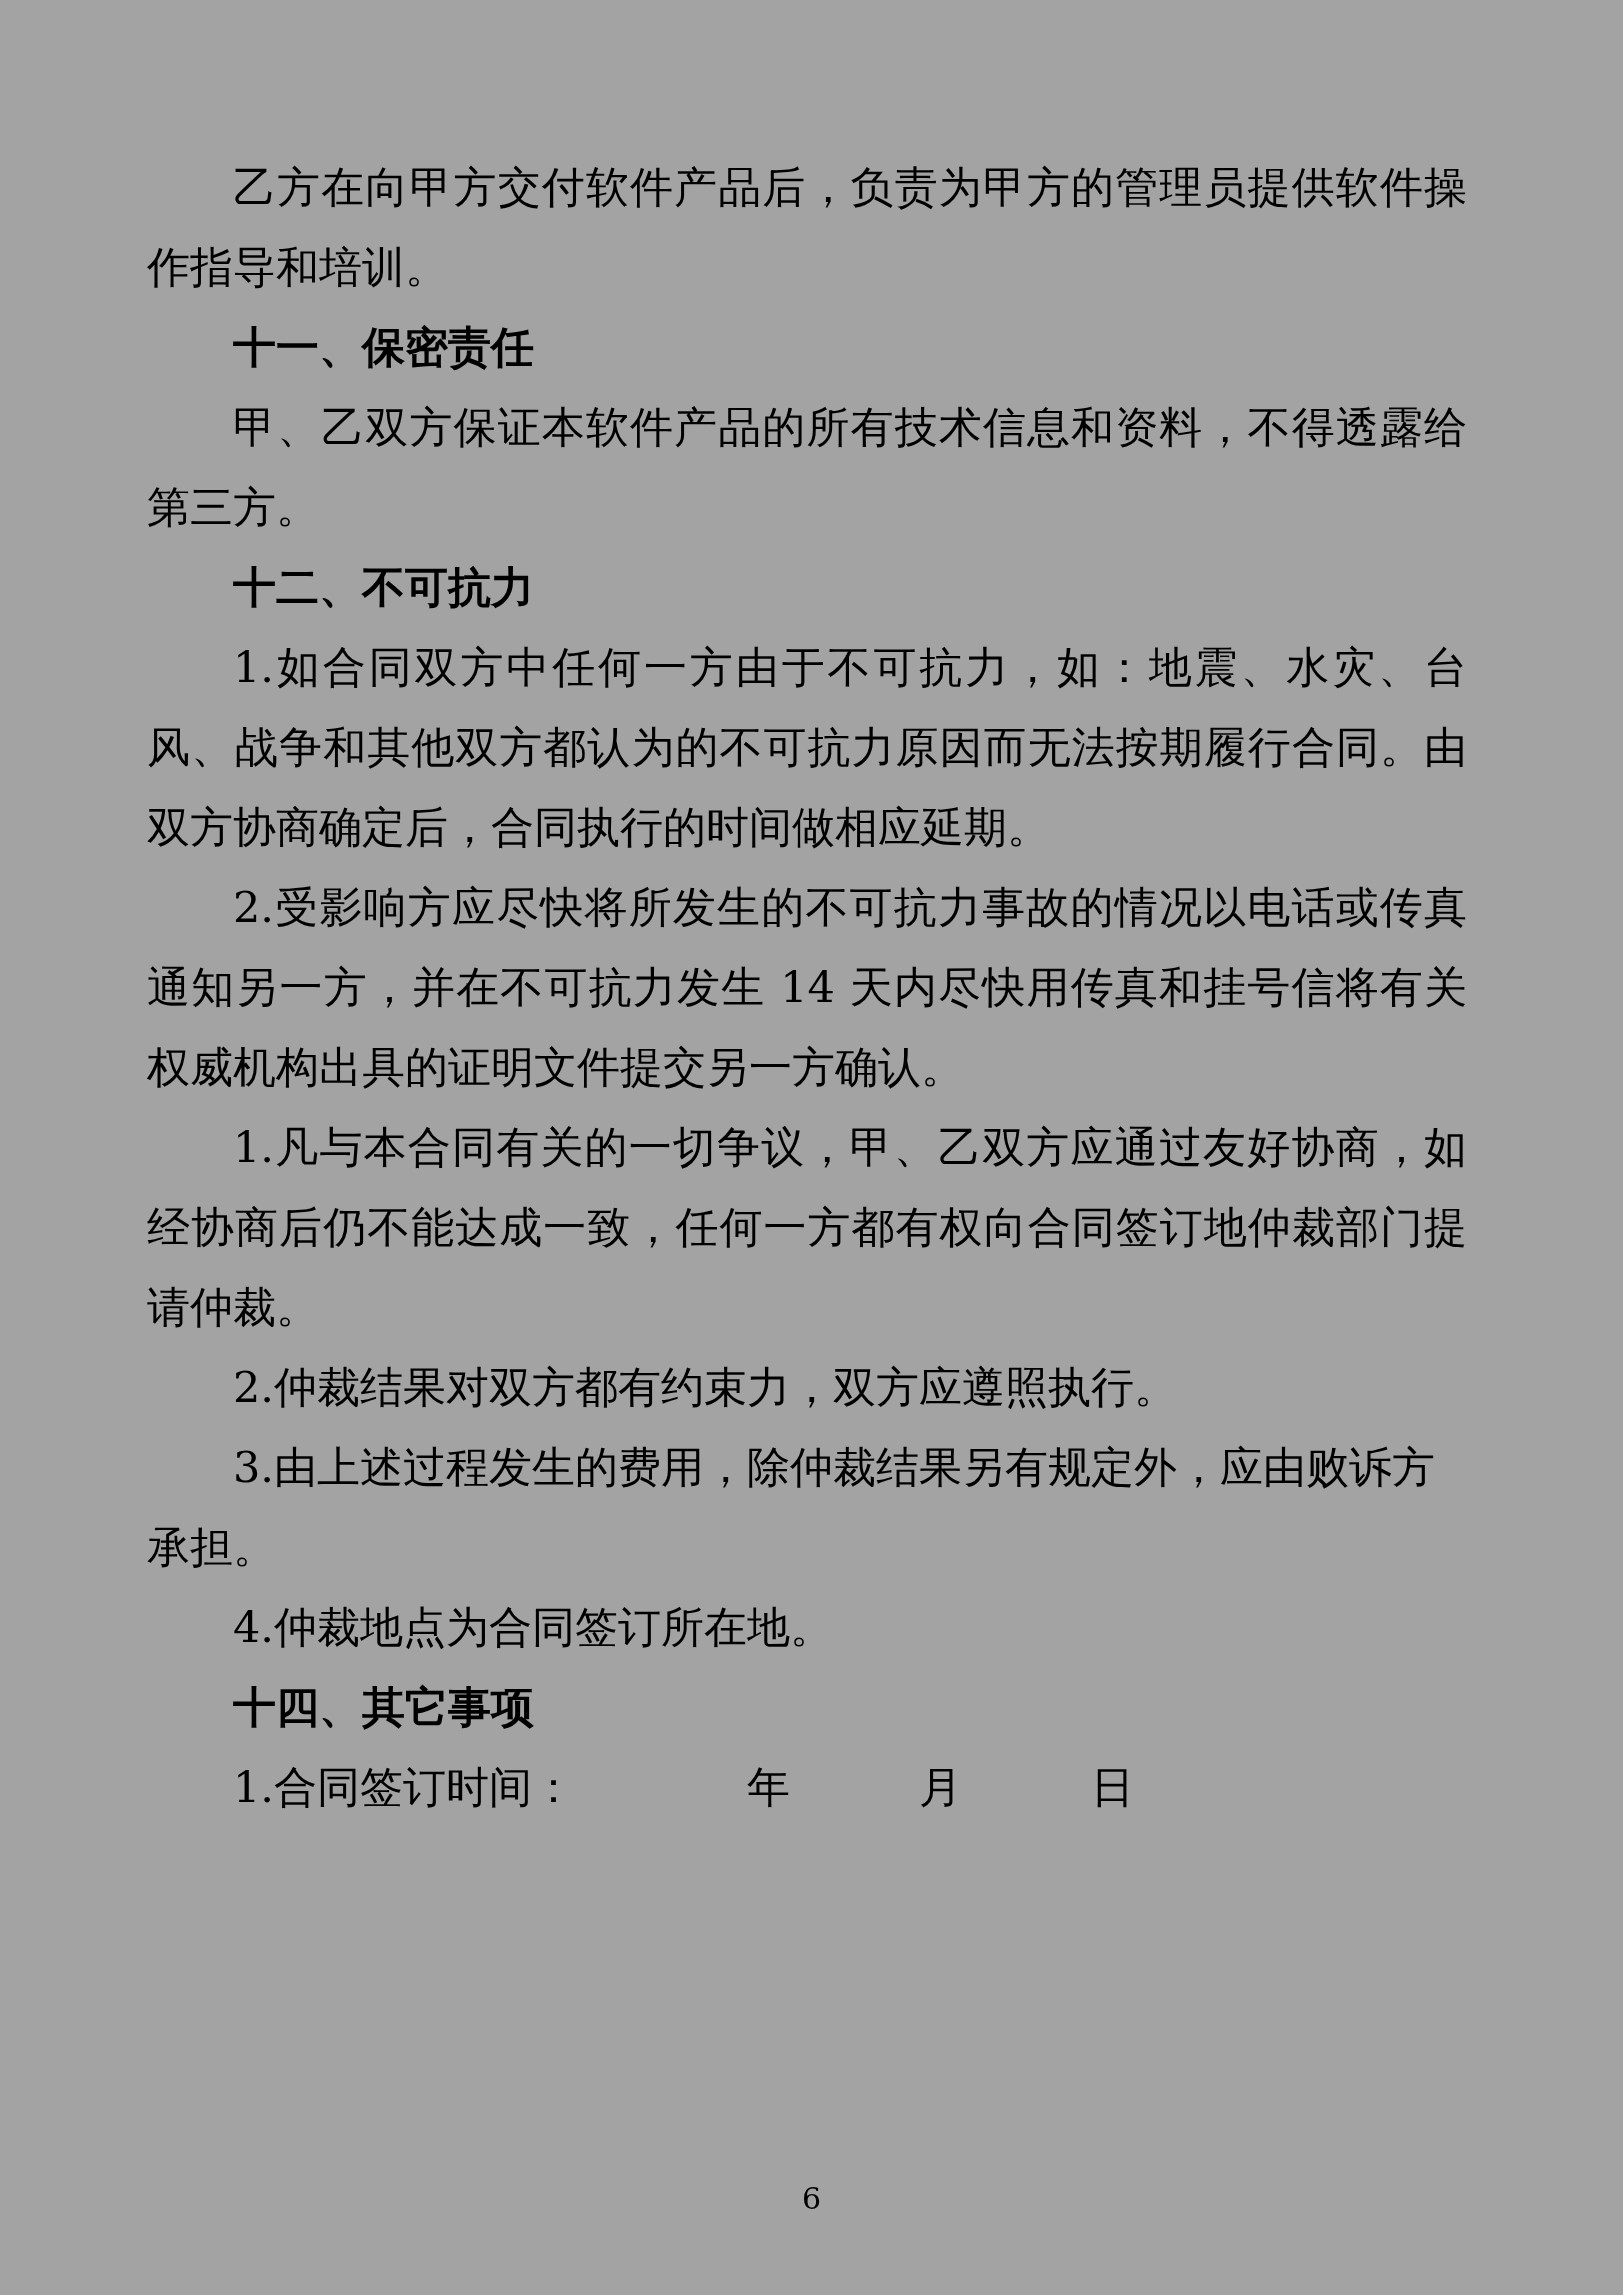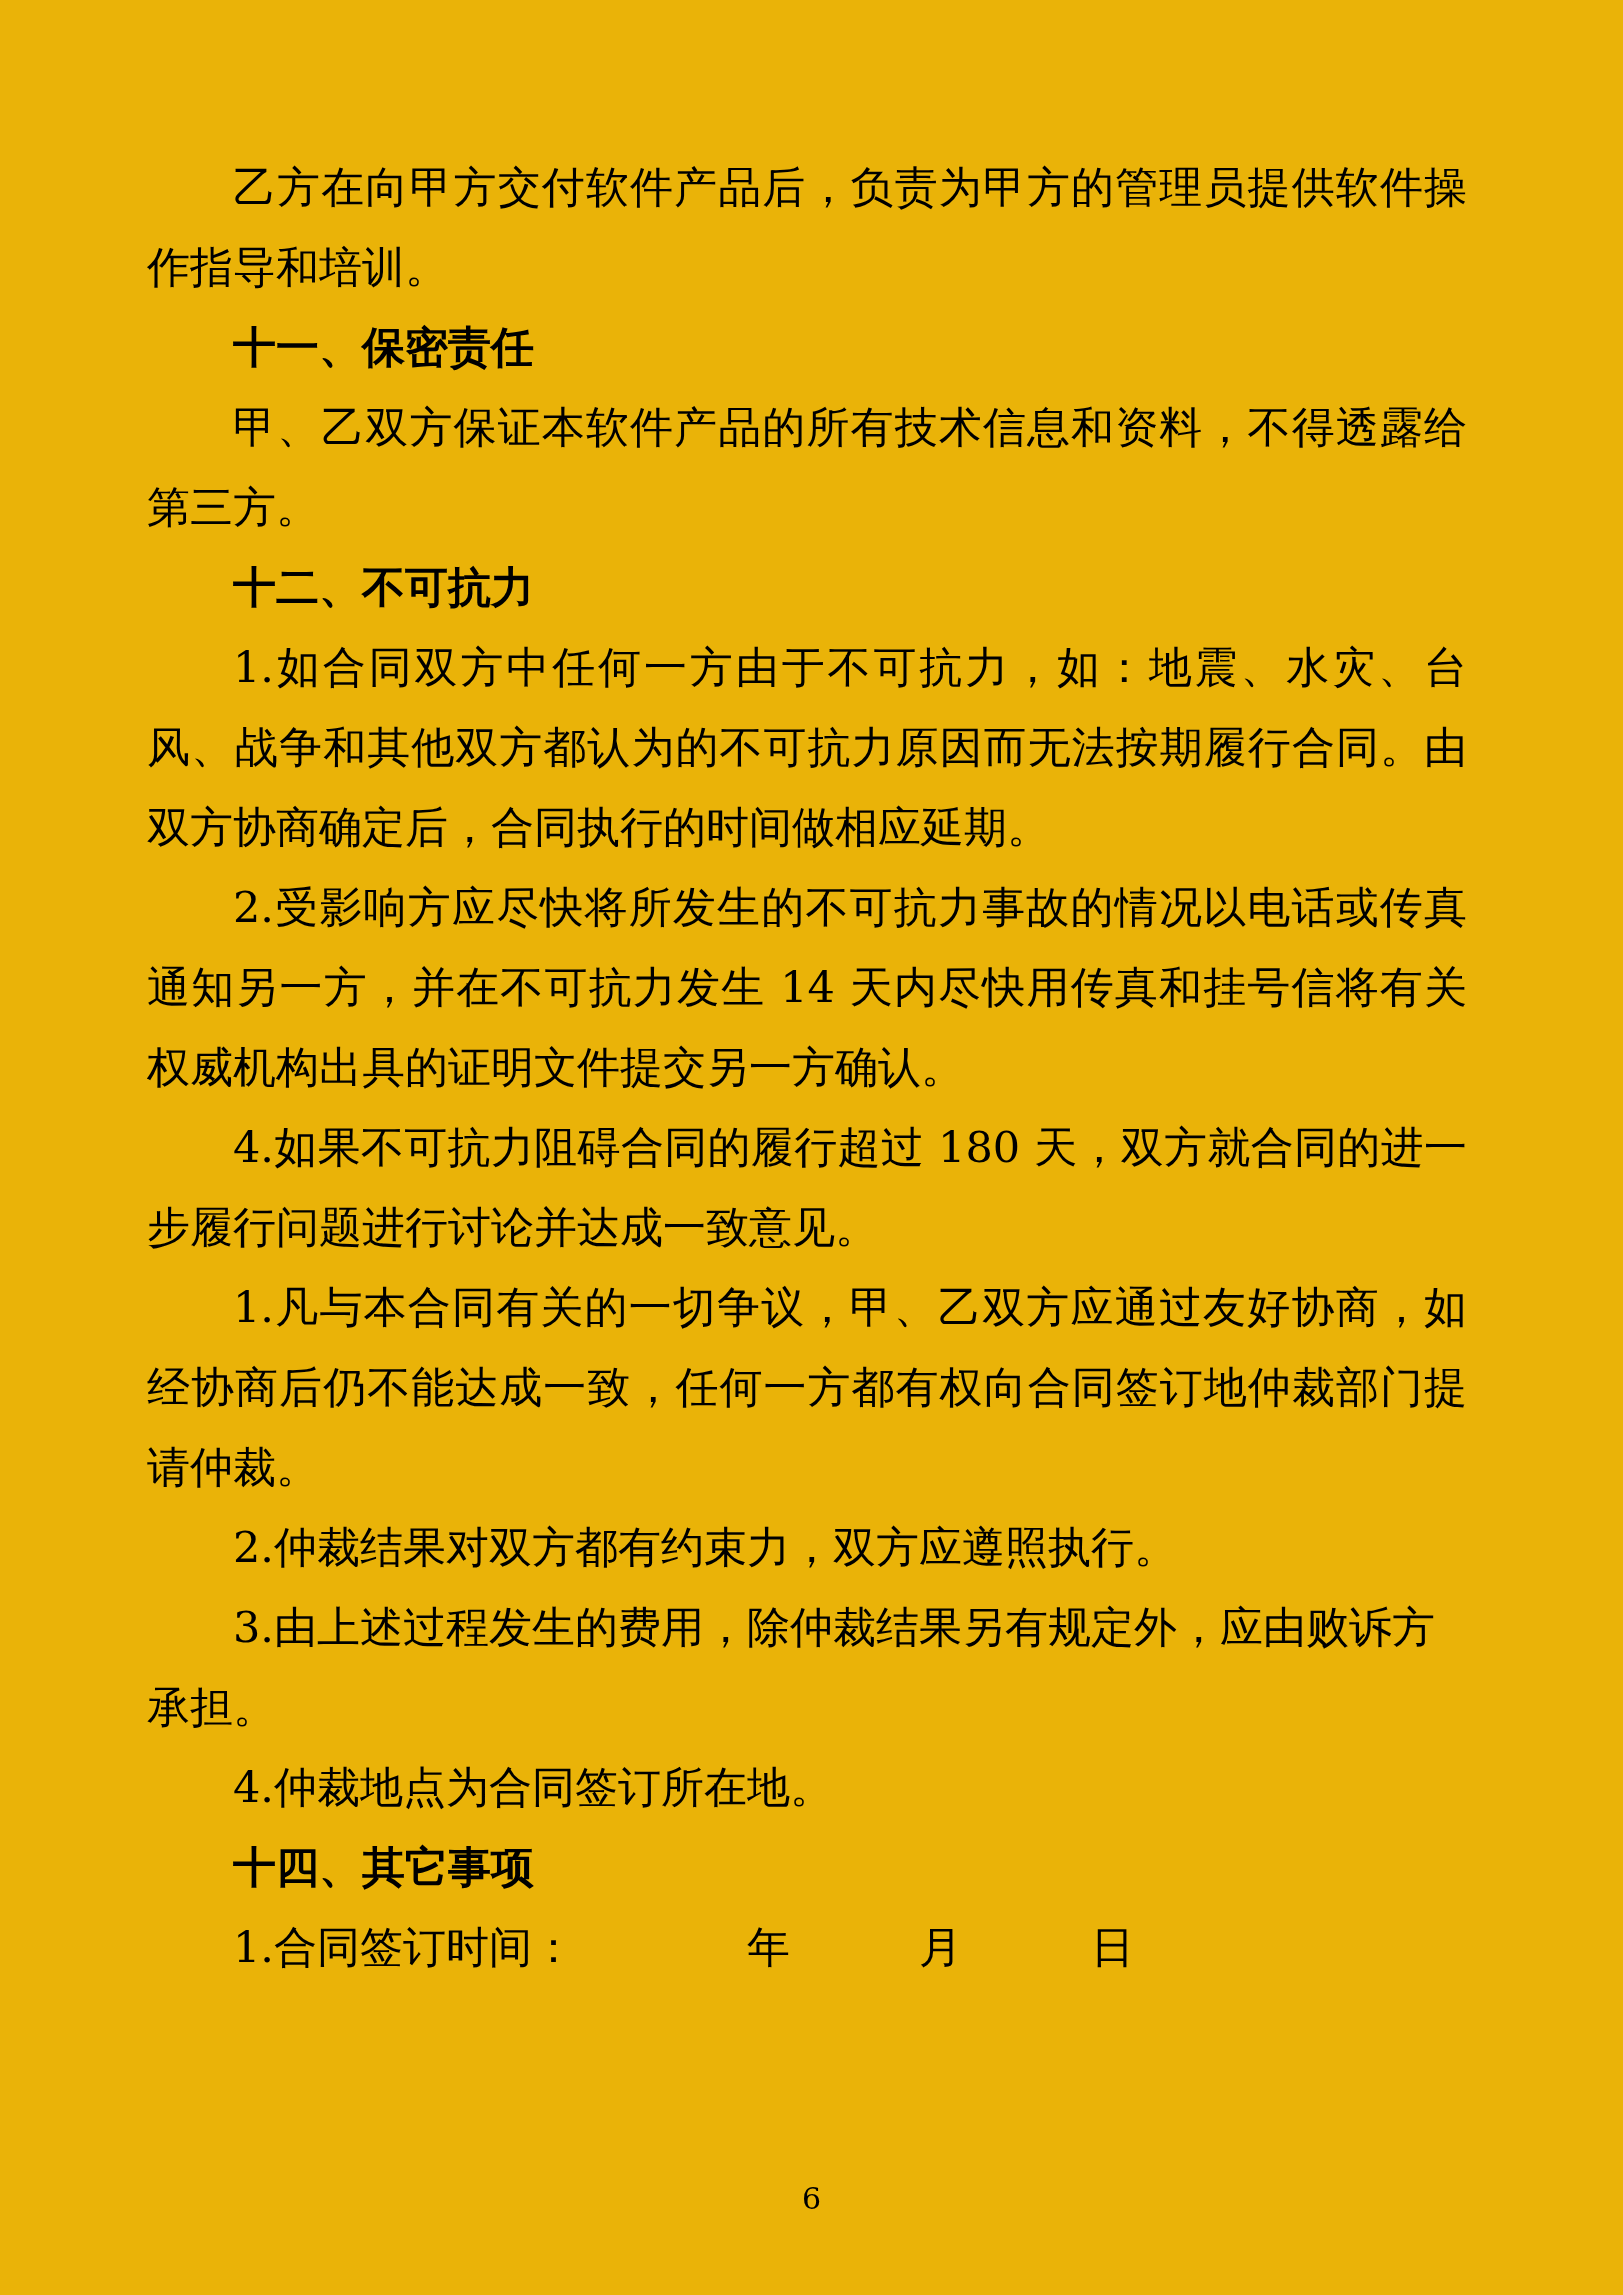--- a/index.html
+++ b/index.html
@@ -8,21 +8,21 @@
     background: #ffffff;
   }
   body {
     font-family: "DejaVu Serif", "Liberation Serif", serif;
     color: #000000;
   }
   .page {
     position: relative;
     width: 1623px;
     height: 2295px;
-    background: #eab308;
+    background: #a3a3a3;
     box-sizing: border-box;
     overflow: hidden;
   }
   .content {
     position: absolute;
     left: 147px;
     top: 147px;
     width: 1320px;
   }
   
@@ -67,21 +67,20 @@
 <body>
 
 <div class="page">
   <div class="content" id="content-root">
       <p class="para">乙方在向甲方交付软件产品后，负责为甲方的管理员提供软件操作指导和培训。</p>
       <p class="heading">十一、保密责任</p>
       <p class="para">甲、乙双方保证本软件产品的所有技术信息和资料，不得透露给第三方。</p>
       <p class="heading">十二、不可抗力</p>
       <p class="para">1.如合同双方中任何一方由于不可抗力，如：地震、水灾、台风、战争和其他双方都认为的不可抗力原因而无法按期履行合同。由双方协商确定后，合同执行的时间做相应延期。</p>
       <p class="para">2.受影响方应尽快将所发生的不可抗力事故的情况以电话或传真通知另一方，并在不可抗力发生 14 天内尽快用传真和挂号信将有关权威机构出具的证明文件提交另一方确认。</p>
-      <p class="para">4.如果不可抗力阻碍合同的履行超过 180 天，双方就合同的进一步履行问题进行讨论并达成一致意见。</p>
       <p class="para">1.凡与本合同有关的一切争议，甲、乙双方应通过友好协商，如经协商后仍不能达成一致，任何一方都有权向合同签订地仲裁部门提请仲裁。</p>
       <p class="para short">2.仲裁结果对双方都有约束力，双方应遵照执行。</p>
       <p class="para short">3.由上述过程发生的费用，除仲裁结果另有规定外，应由败诉方承担。</p>
       <p class="para short">4.仲裁地点为合同签订所在地。</p>
       <p class="heading">十四、其它事项</p>
       <p class="para short">1.合同签订时间：　　　　年　　　月　　　日</p>
     </div>
   <div class="pagenum">6</div>
 </div>
 

